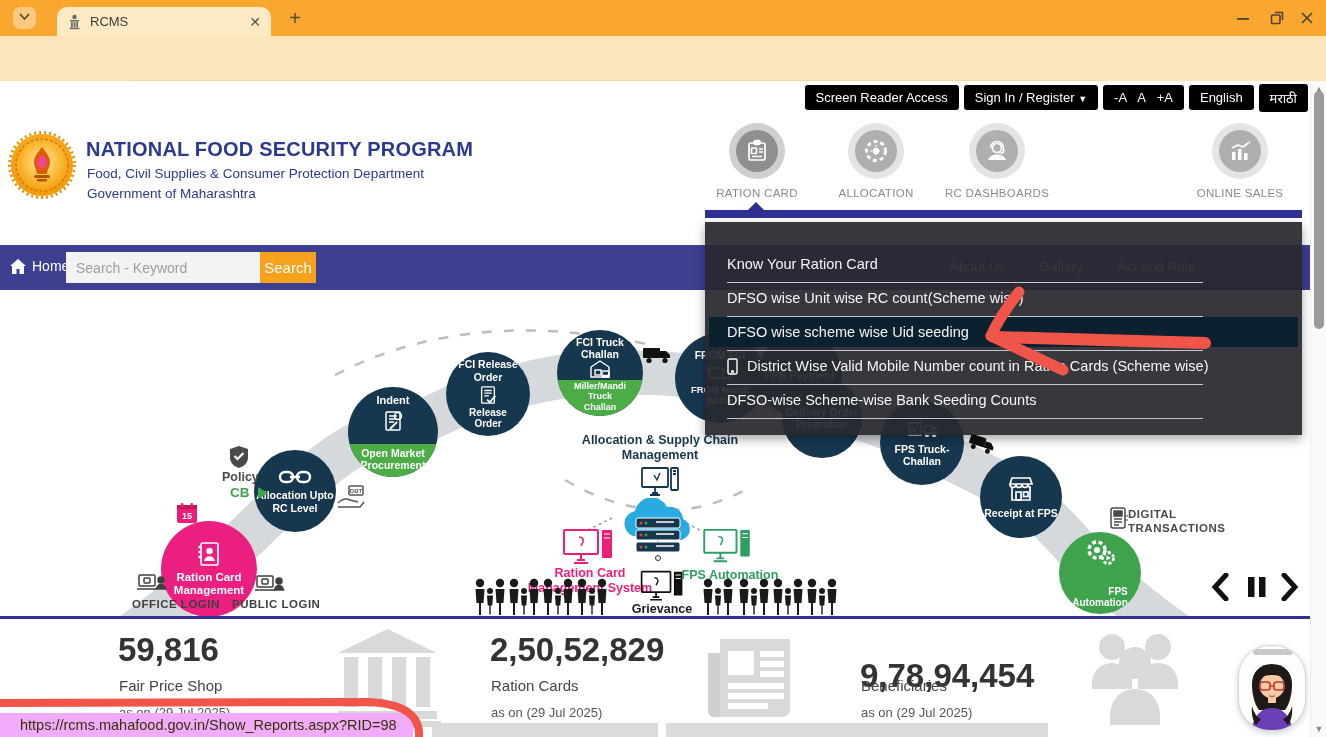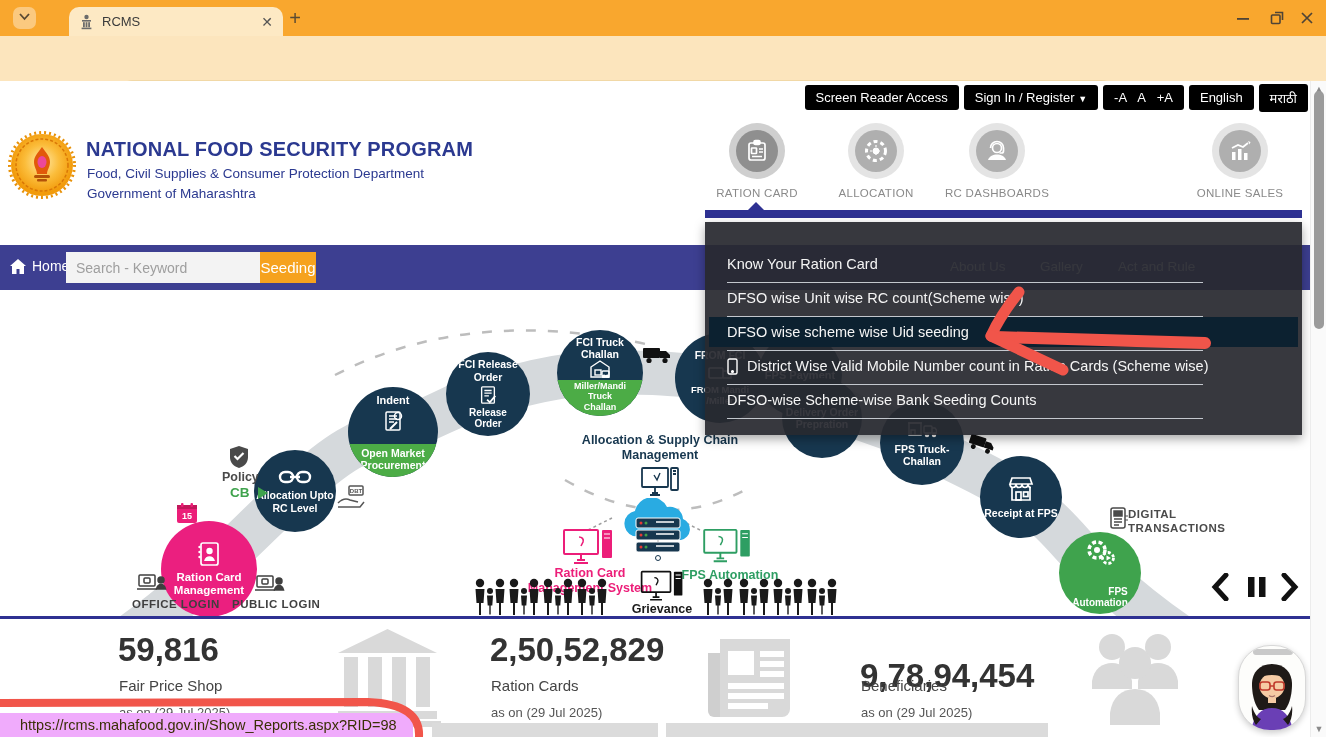--- a/index.html
+++ b/index.html
@@ -6,21 +6,21 @@
   html,body { background:#777; }
   .screen {
     position:relative; width:1326px; height:737px; overflow:hidden;
     font-family:"Liberation Sans", sans-serif; background:#fff;
   }
   
   .tabstrip { position:absolute; left:0; top:0; width:1326px; height:36px; background:#F9A72E; }
   .tabsearch { position:absolute; left:13px; top:7px; width:23px; height:22px; border-radius:7px;
     background:#FBC97F; color:#5A4A33; font-size:12px; text-align:center; line-height:21px; }
   .tab { position:absolute; left:57px; top:7px; width:214px; height:29px; background:#FDE9C4;
-    border-radius:10px 10px 0 0; display:flex; align-items:center; padding:0 10px;margin-left:12px; }
+    border-radius:10px 10px 0 0; display:flex; align-items:center; padding:0 10px; }
   .tab .title { font-size:13px; color:#3B3B3B; margin-left:8px; flex:1; }
   .tab .close { color:#555; font-size:14px; line-height:14px; }
   .newtab { position:absolute; left:283px; top:7px; width:24px; height:24px; color:#5A4A33;
     font-size:20px; text-align:center; line-height:23px; }
   .wctl { position:absolute; top:8px; width:22px; height:20px; display:flex; align-items:center; justify-content:center; }
   .toolbar { position:absolute; left:0; top:36px; width:1326px; height:45px; background:#FCE5BD; }
   .navbtn { position:absolute; top:48px; width:24px; height:24px; display:flex; align-items:center; justify-content:center; }
   .omnibox { position:absolute; left:118px; top:44px; width:998px; height:30px; background:#F1D8A6;
     border-radius:15px; display:flex; align-items:center; padding:0 14px; }
   .omnibox .url { font-size:14.5px; color:#3A3A3A; margin-left:12px; flex:1; }
@@ -285,21 +285,21 @@
 
     <div class="navbar">
       <div class="home">
         <svg width="16" height="15" viewBox="0 0 16 15">
             <path d="M8 0L0 7h2v8h4.5v-5h3v5H14V7h2z" fill="#fff"></path>
           </svg>
         <span>Home</span>
       </div>
       <div class="search-wrap">
         <input class="search-input" placeholder="Search - Keyword" style="">
-        <button class="search-btn">Seeding</button>
+        <button class="search-btn">Search</button>
       </div>
       <div class="nblink" style="left:950px;">About Us</div>
       <div class="nblink" style="left:1040px;">Gallery</div>
       <div class="nblink" style="left:1118px;">Act and Rule</div>
     </div>
 
     <div class="hero">
       <svg width="1326" height="327" style="position:absolute;left:0;top:0;">
         <path d="M110 360 C 200 300 250 240 295 201 C 340 160 360 150 393 142 C 430 132 450 115 488 104 C 520 95 560 84 600 83 C 650 81 680 85 718 88 C 760 92 800 100 830 115 C 870 135 890 135 922 153 C 960 175 990 185 1021 207 C 1060 235 1070 255 1100 283 C 1130 310 1155 330 1185 350" stroke="#D5D9DC" stroke-width="44" fill="none"></path>
         <path d="M335 85 Q 470 15 650 55" stroke="#BDBDBD" stroke-width="2.5" stroke-dasharray="10 12" fill="none"></path>

